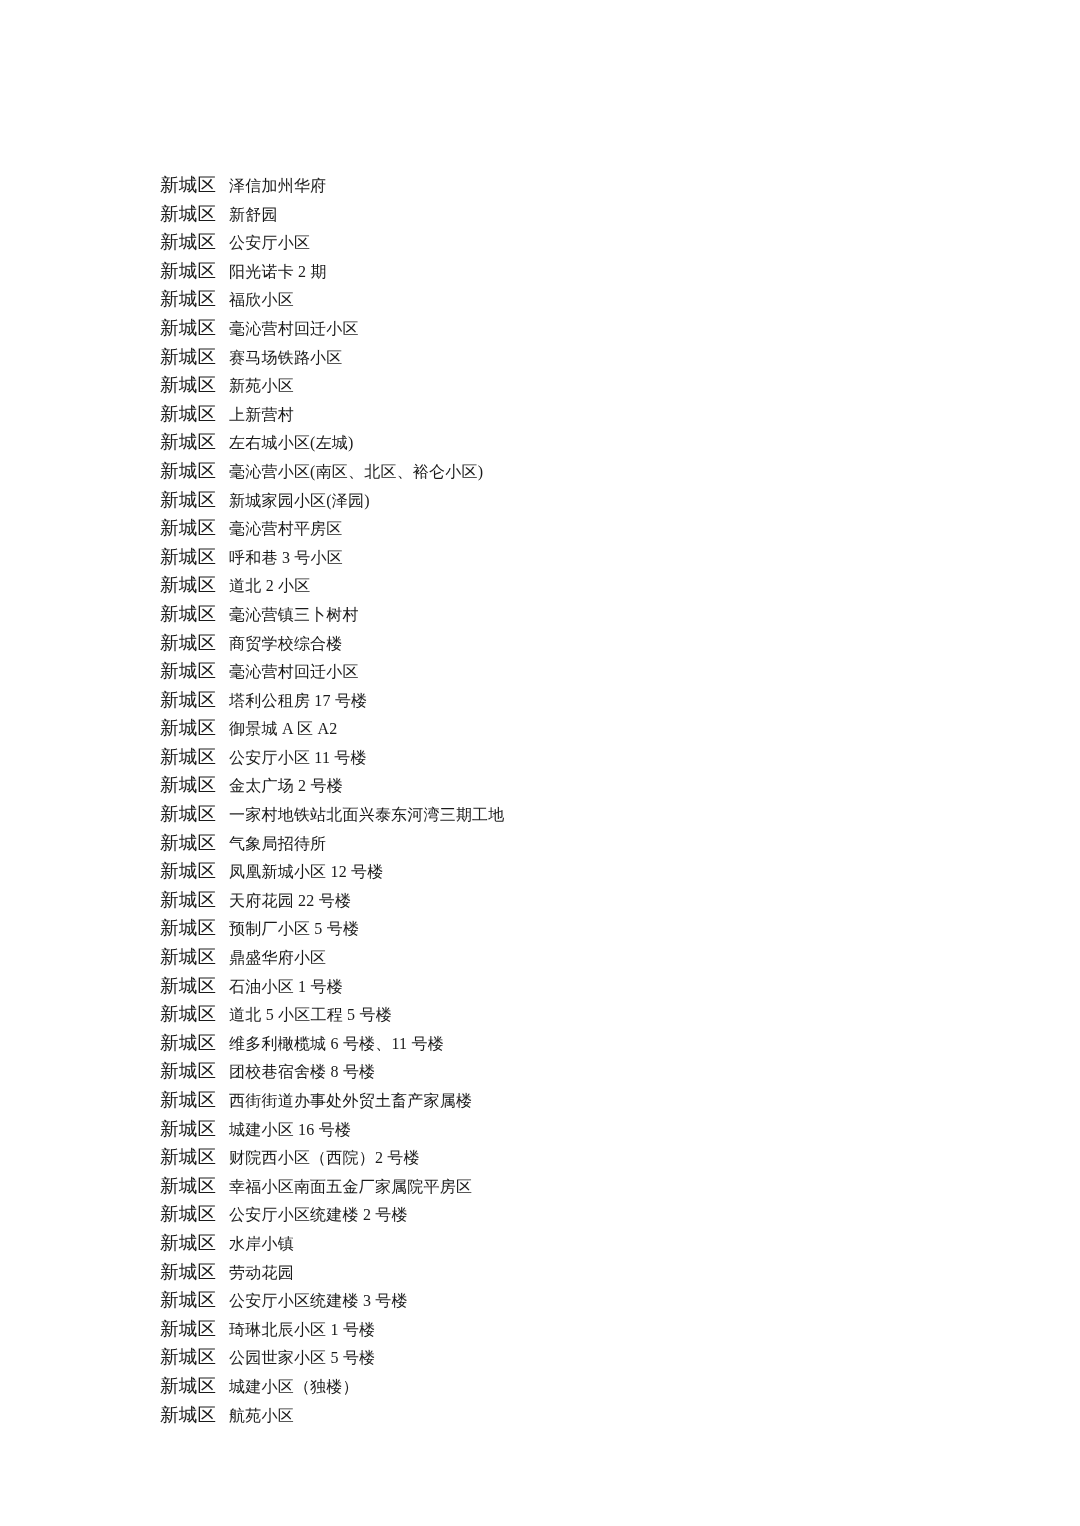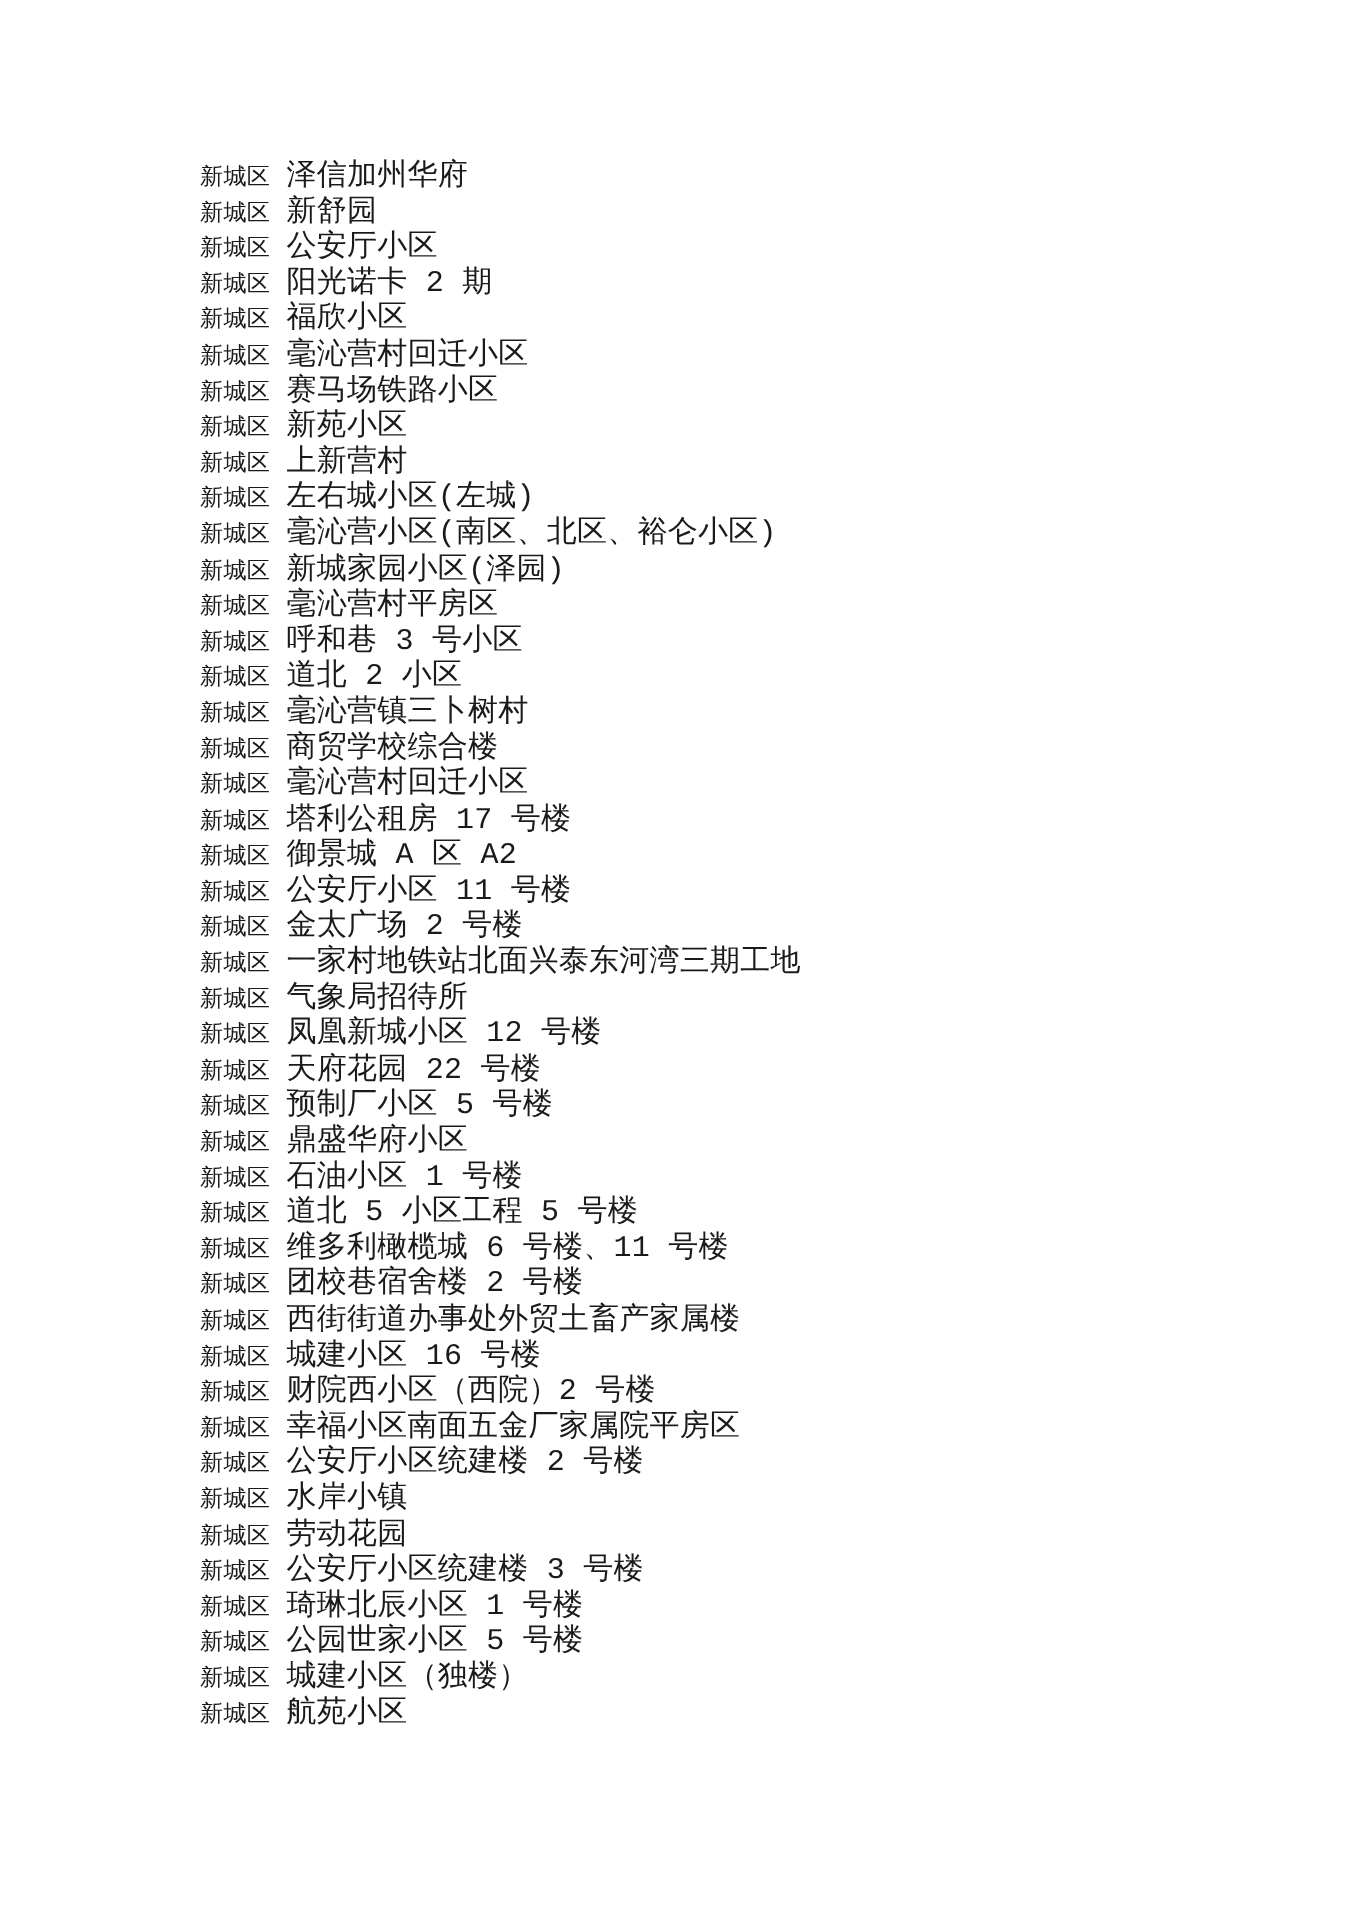--- a/index.html
+++ b/index.html
@@ -28,30 +28,30 @@
     left: 160px;
     top: 128px;
     width: 800px;
   }
   .row {
     display: flex;
     align-items: baseline;
     height: 28.6px;
     line-height: 28.6px;
     white-space: nowrap;
-    font-family: Liberation Mono, monospace;
   }
   .district {
     font-size: 18.5px;
     letter-spacing: 0.2px;
   }
   .name {
-    font-size: 24px;
+    font-size: 16px;
     letter-spacing: 0.2px;
     margin-left: 13px;
+    margin-top: 44px;
   }
 </style>
 </head>
 <body>
 
 <div class="page">
   <div class="content" id="list-root">
       <div class="row">
         <span class="district">新城区</span>
         <span class="name">泽信加州华府</span>
@@ -171,21 +171,21 @@
       <div class="row">
         <span class="district">新城区</span>
         <span class="name">道北 5 小区工程 5 号楼</span>
       </div>
       <div class="row">
         <span class="district">新城区</span>
         <span class="name">维多利橄榄城 6 号楼、11 号楼</span>
       </div>
       <div class="row">
         <span class="district">新城区</span>
-        <span class="name">团校巷宿舍楼 2 号楼</span>
+        <span class="name">团校巷宿舍楼 8 号楼</span>
       </div>
       <div class="row">
         <span class="district">新城区</span>
         <span class="name">西街街道办事处外贸土畜产家属楼</span>
       </div>
       <div class="row">
         <span class="district">新城区</span>
         <span class="name">城建小区 16 号楼</span>
       </div>
       <div class="row">

